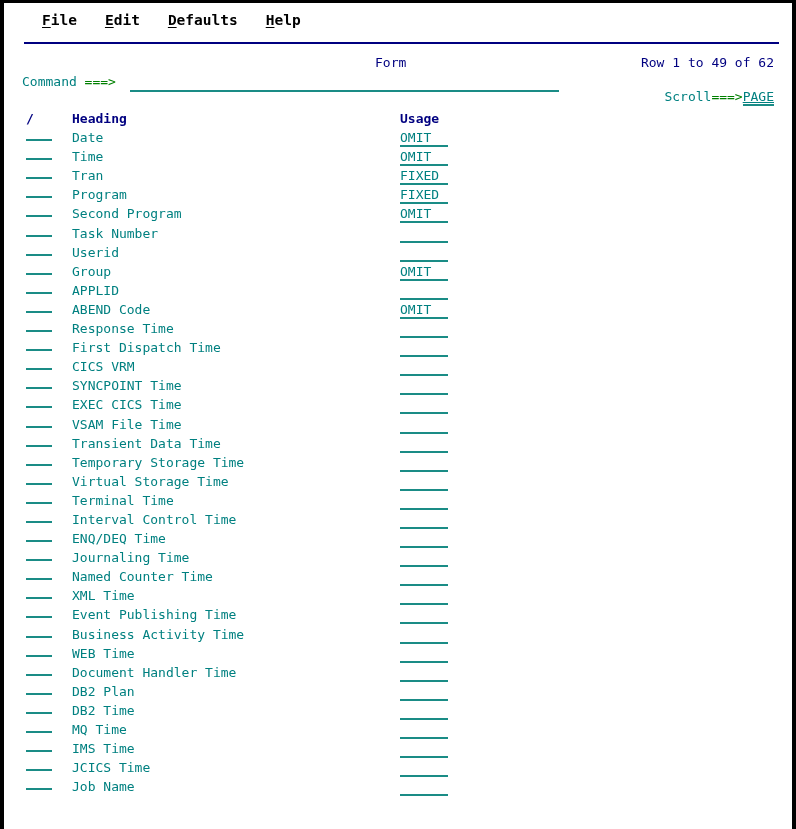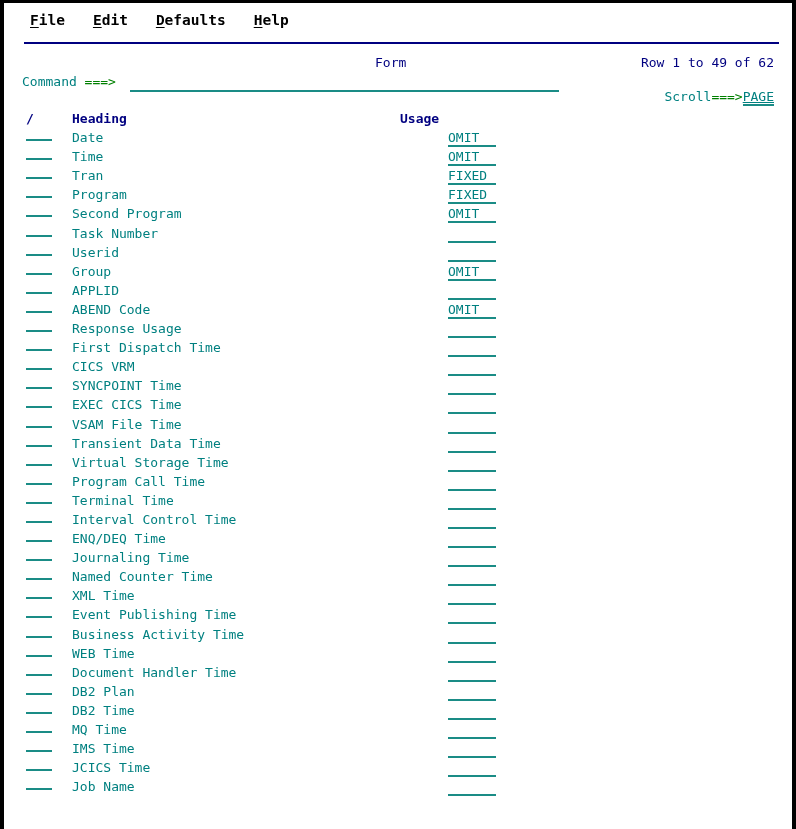--- a/index.html
+++ b/index.html
@@ -23,21 +23,21 @@
     overflow: hidden;
   }
 
   
   #menubar {
     position: absolute;
     left: 0; top: 0;
     height: 34px;
     display: flex;
     align-items: center;
-    padding-left: 26px;
+    padding-left: 38px;
     gap: 28px;
   }
   .menu-item {
     font-size: 14.5px;
     font-weight: bold;
     color: #000000;
     letter-spacing: 0px;
     white-space: pre;
     cursor: default;
   }
@@ -180,21 +180,20 @@
     line-height: 15px;
     border: none;
     border-bottom: 2px solid #1a8c86;
     background: transparent;
     font-family: inherit;
     font-size: 13px;
     color: #008080;
     padding: 0;
     outline: none;
     white-space: pre;
-    margin-left: 48px;
   }
   .cell-label { color: #008080; }
 </style>
 </head>
 <body>
 
 <div id="screen">
 
   <div id="menubar">
       <div class="menu-item"><span class="mn">F</span><span>ile</span></div>
@@ -229,29 +228,29 @@
   <div class="trow"><span class="col-sel"><input type="text" class="sel-field" style=""></span><span class="col-head cell-label">Date</span><span class="col-usage"><span class="usage-field">OMIT</span></span></div>
       <div class="trow"><span class="col-sel"><input type="text" class="sel-field" style=""></span><span class="col-head cell-label">Time</span><span class="col-usage"><span class="usage-field">OMIT</span></span></div>
       <div class="trow"><span class="col-sel"><input type="text" class="sel-field" style=""></span><span class="col-head cell-label">Tran</span><span class="col-usage"><span class="usage-field">FIXED</span></span></div>
       <div class="trow"><span class="col-sel"><input type="text" class="sel-field" style=""></span><span class="col-head cell-label">Program</span><span class="col-usage"><span class="usage-field">FIXED</span></span></div>
       <div class="trow"><span class="col-sel"><input type="text" class="sel-field" style=""></span><span class="col-head cell-label">Second Program</span><span class="col-usage"><span class="usage-field">OMIT</span></span></div>
       <div class="trow"><span class="col-sel"><input type="text" class="sel-field" style=""></span><span class="col-head cell-label">Task Number</span><span class="col-usage"><span class="usage-field"></span></span></div>
       <div class="trow"><span class="col-sel"><input type="text" class="sel-field" style=""></span><span class="col-head cell-label">Userid</span><span class="col-usage"><span class="usage-field"></span></span></div>
       <div class="trow"><span class="col-sel"><input type="text" class="sel-field" style=""></span><span class="col-head cell-label">Group</span><span class="col-usage"><span class="usage-field">OMIT</span></span></div>
       <div class="trow"><span class="col-sel"><input type="text" class="sel-field" style=""></span><span class="col-head cell-label">APPLID</span><span class="col-usage"><span class="usage-field"></span></span></div>
       <div class="trow"><span class="col-sel"><input type="text" class="sel-field" style=""></span><span class="col-head cell-label">ABEND Code</span><span class="col-usage"><span class="usage-field">OMIT</span></span></div>
-      <div class="trow"><span class="col-sel"><input type="text" class="sel-field" style=""></span><span class="col-head cell-label">Response Usage</span><span class="col-usage"><span class="usage-field"></span></span></div>
+      <div class="trow"><span class="col-sel"><input type="text" class="sel-field" style=""></span><span class="col-head cell-label">Response Time</span><span class="col-usage"><span class="usage-field"></span></span></div>
       <div class="trow"><span class="col-sel"><input type="text" class="sel-field" style=""></span><span class="col-head cell-label">First Dispatch Time</span><span class="col-usage"><span class="usage-field"></span></span></div>
       <div class="trow"><span class="col-sel"><input type="text" class="sel-field" style=""></span><span class="col-head cell-label">CICS VRM</span><span class="col-usage"><span class="usage-field"></span></span></div>
       <div class="trow"><span class="col-sel"><input type="text" class="sel-field" style=""></span><span class="col-head cell-label">SYNCPOINT Time</span><span class="col-usage"><span class="usage-field"></span></span></div>
       <div class="trow"><span class="col-sel"><input type="text" class="sel-field" style=""></span><span class="col-head cell-label">EXEC CICS Time</span><span class="col-usage"><span class="usage-field"></span></span></div>
       <div class="trow"><span class="col-sel"><input type="text" class="sel-field" style=""></span><span class="col-head cell-label">VSAM File Time</span><span class="col-usage"><span class="usage-field"></span></span></div>
       <div class="trow"><span class="col-sel"><input type="text" class="sel-field" style=""></span><span class="col-head cell-label">Transient Data Time</span><span class="col-usage"><span class="usage-field"></span></span></div>
+      <div class="trow"><span class="col-sel"><input type="text" class="sel-field" style=""></span><span class="col-head cell-label">Temporary Storage Time</span><span class="col-usage"><span class="usage-field"></span></span></div>
       <div class="trow"><span class="col-sel"><input type="text" class="sel-field" style=""></span><span class="col-head cell-label">Virtual Storage Time</span><span class="col-usage"><span class="usage-field"></span></span></div>
-      <div class="trow"><span class="col-sel"><input type="text" class="sel-field" style=""></span><span class="col-head cell-label">Program Call Time</span><span class="col-usage"><span class="usage-field"></span></span></div>
       <div class="trow"><span class="col-sel"><input type="text" class="sel-field" style=""></span><span class="col-head cell-label">Terminal Time</span><span class="col-usage"><span class="usage-field"></span></span></div>
       <div class="trow"><span class="col-sel"><input type="text" class="sel-field" style=""></span><span class="col-head cell-label">Interval Control Time</span><span class="col-usage"><span class="usage-field"></span></span></div>
       <div class="trow"><span class="col-sel"><input type="text" class="sel-field" style=""></span><span class="col-head cell-label">ENQ/DEQ Time</span><span class="col-usage"><span class="usage-field"></span></span></div>
       <div class="trow"><span class="col-sel"><input type="text" class="sel-field" style=""></span><span class="col-head cell-label">Journaling Time</span><span class="col-usage"><span class="usage-field"></span></span></div>
       <div class="trow"><span class="col-sel"><input type="text" class="sel-field" style=""></span><span class="col-head cell-label">Named Counter Time</span><span class="col-usage"><span class="usage-field"></span></span></div>
       <div class="trow"><span class="col-sel"><input type="text" class="sel-field" style=""></span><span class="col-head cell-label">XML Time</span><span class="col-usage"><span class="usage-field"></span></span></div>
       <div class="trow"><span class="col-sel"><input type="text" class="sel-field" style=""></span><span class="col-head cell-label">Event Publishing Time</span><span class="col-usage"><span class="usage-field"></span></span></div>
       <div class="trow"><span class="col-sel"><input type="text" class="sel-field" style=""></span><span class="col-head cell-label">Business Activity Time</span><span class="col-usage"><span class="usage-field"></span></span></div>
       <div class="trow"><span class="col-sel"><input type="text" class="sel-field" style=""></span><span class="col-head cell-label">WEB Time</span><span class="col-usage"><span class="usage-field"></span></span></div>
       <div class="trow"><span class="col-sel"><input type="text" class="sel-field" style=""></span><span class="col-head cell-label">Document Handler Time</span><span class="col-usage"><span class="usage-field"></span></span></div>

